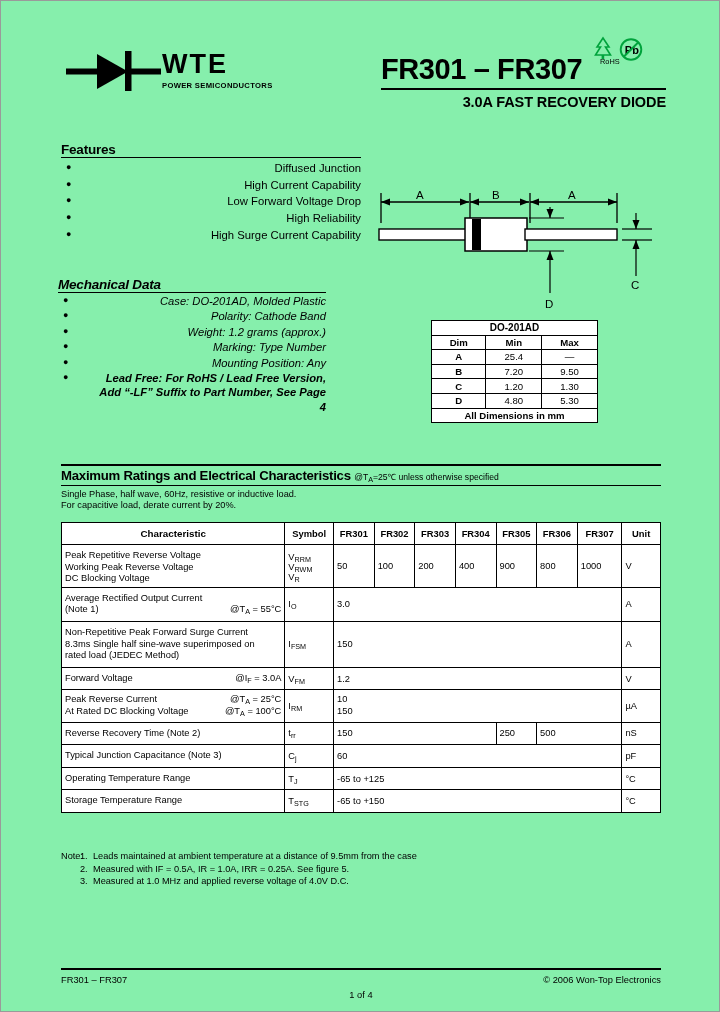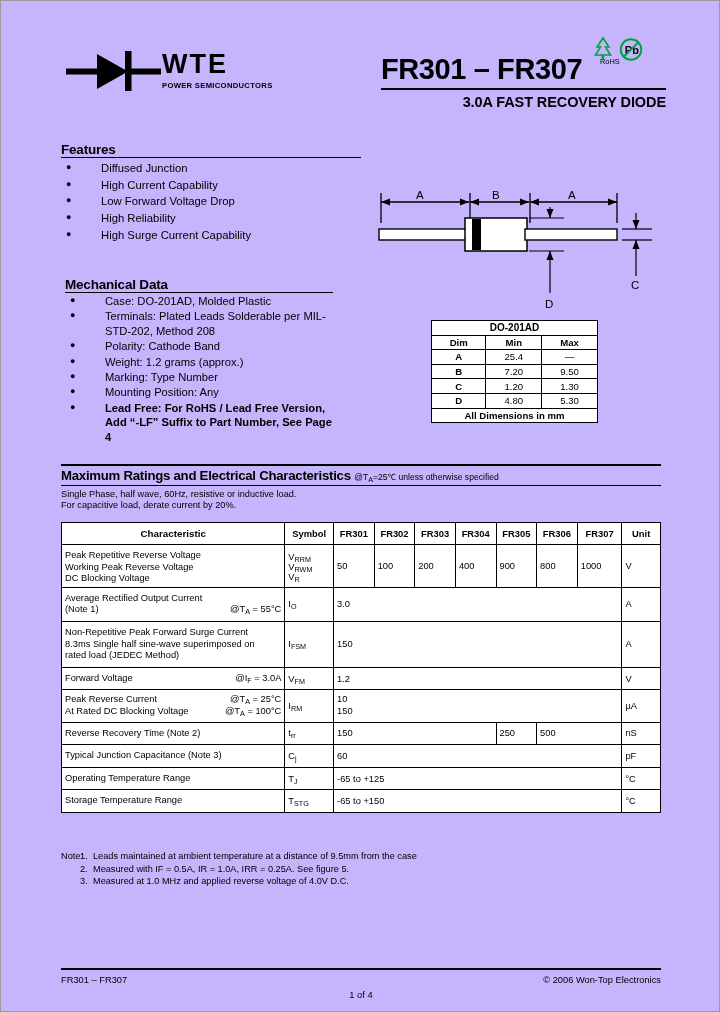--- a/index.html
+++ b/index.html
@@ -1,18 +1,18 @@
 <!DOCTYPE html>
 <html><head>
 <meta charset="utf-8">
 <style>
   html,body{margin:0;padding:0;background:#8a8a8a;}
   body{font-family:"Liberation Sans", sans-serif;}
   .page{
-    position:relative;width:720px;height:1012px;background:#c4b5fd;
+    position:relative;width:720px;height:1012px;background:#86efac;
     border:1px solid #9a9a9a;box-sizing:border-box;overflow:hidden;
   }
   .inner{position:absolute;left:55px;top:0;width:610px;height:1012px;}
 
   
   .hdr{position:absolute;left:0;top:28px;width:610px;height:88px;}
   .logo{position:absolute;left:10px;top:8px;width:205px;height:70px;}
   .logo-sym{position:absolute;left:0;top:14px;width:95px;height:40px;}
   .logo-word{position:absolute;left:96px;top:14px;font-size:27px;font-weight:bold;
     letter-spacing:2px;line-height:27px;color:#000;}
@@ -26,25 +26,25 @@
   .subtitle{font-size:14.5px;font-weight:bold;text-align:right;line-height:16px;
     margin-top:4px;letter-spacing:-.1px;}
   .title-rule{border-top:2.2px solid #000;margin-top:2px;width:285px;}
 
   
   .sec-title{font-size:13.5px;font-weight:bold;letter-spacing:-.2px;}
   .rule-thin{border-top:1.2px solid #000;}
   .rule-thick{border-top:2.4px solid #000;}
 
   .features{position:absolute;left:5px;top:141px;width:300px;}
-  .mech{position:absolute;left:9px;top:276px;width:268px;}
+  .mech{position:absolute;left:2px;top:276px;width:268px;font-style:italic;}
 
   ul.bl{list-style:none;margin:0;padding:0;}
   ul.bl li{position:relative;padding-left:40px;font-size:11.3px;line-height:15.2px;
-    margin-top:3px;color:#000;}
+    margin-top:3px;color:#000;text-align:right;}
   ul.bl li:before{content:"\25CF";position:absolute;left:5px;top:-1px;font-size:9px;}
   ul.bl li.tight{margin-top:1.5px;}
   .mech ul.bl li{font-size:11.2px;line-height:14.4px;margin-top:1px;}
 
   
   .pkg{position:absolute;left:308px;top:170px;width:300px;height:145px;}
   .dimtbl{position:absolute;left:375px;top:319px;width:167px;
     border:1.6px solid #000;border-collapse:collapse;background:#fff;}
   .dimtbl td{border:1px solid #000;text-align:center;font-size:9.6px;
     font-weight:bold;padding:1.3px 2px;line-height:11px;}
@@ -134,21 +134,20 @@
       <li class="tight">High Reliability</li>
       <li class="tight">High Surge Current Capability</li>
     </ul>
   </div>
 
   <div class="mech">
     <div class="sec-title">Mechanical Data</div>
     <div class="rule-thin"></div>
     <ul class="bl">
       <li>Case: DO-201AD, Molded Plastic</li>
-      <li>Terminals: Plated Leads Solderable per MIL-STD-202, Method 208</li>
       <li>Polarity: Cathode Band</li>
       <li>Weight: 1.2 grams (approx.)</li>
       <li>Marking: Type Number</li>
       <li>Mounting Position: Any</li>
       <li style="font-weight:bold">Lead Free: For RoHS / Lead Free Version, Add “-LF” Suffix to Part Number, See Page 4</li>
     </ul>
   </div>
 
   <svg class="pkg" viewBox="0 0 300 145">
 

